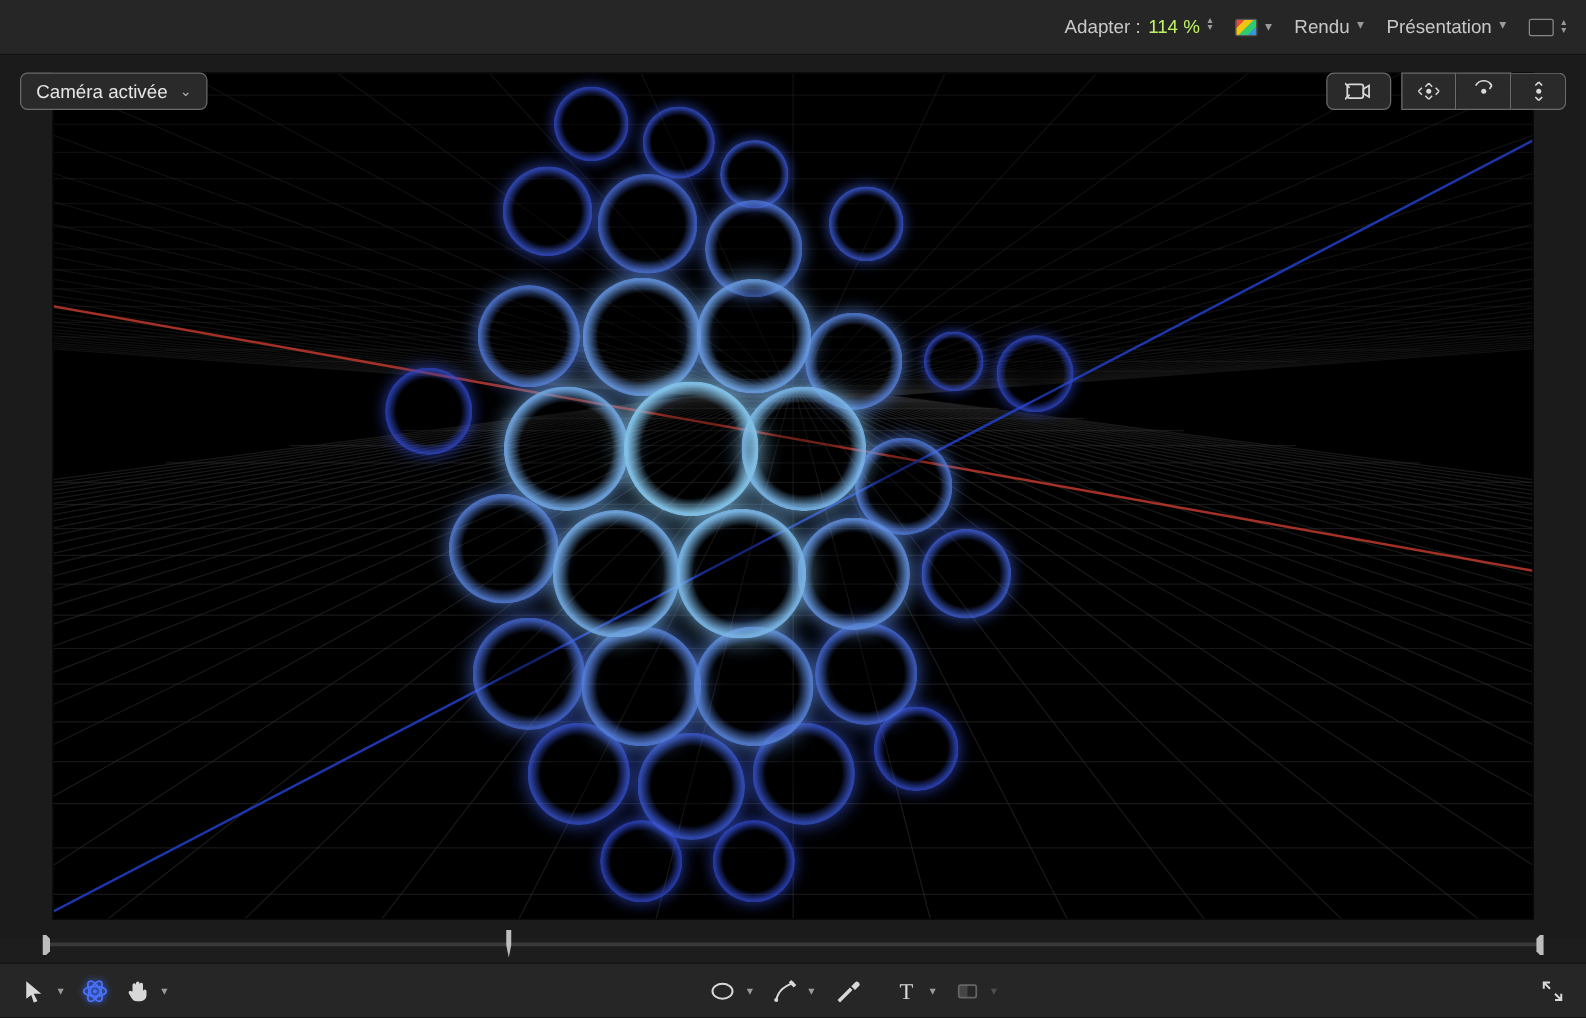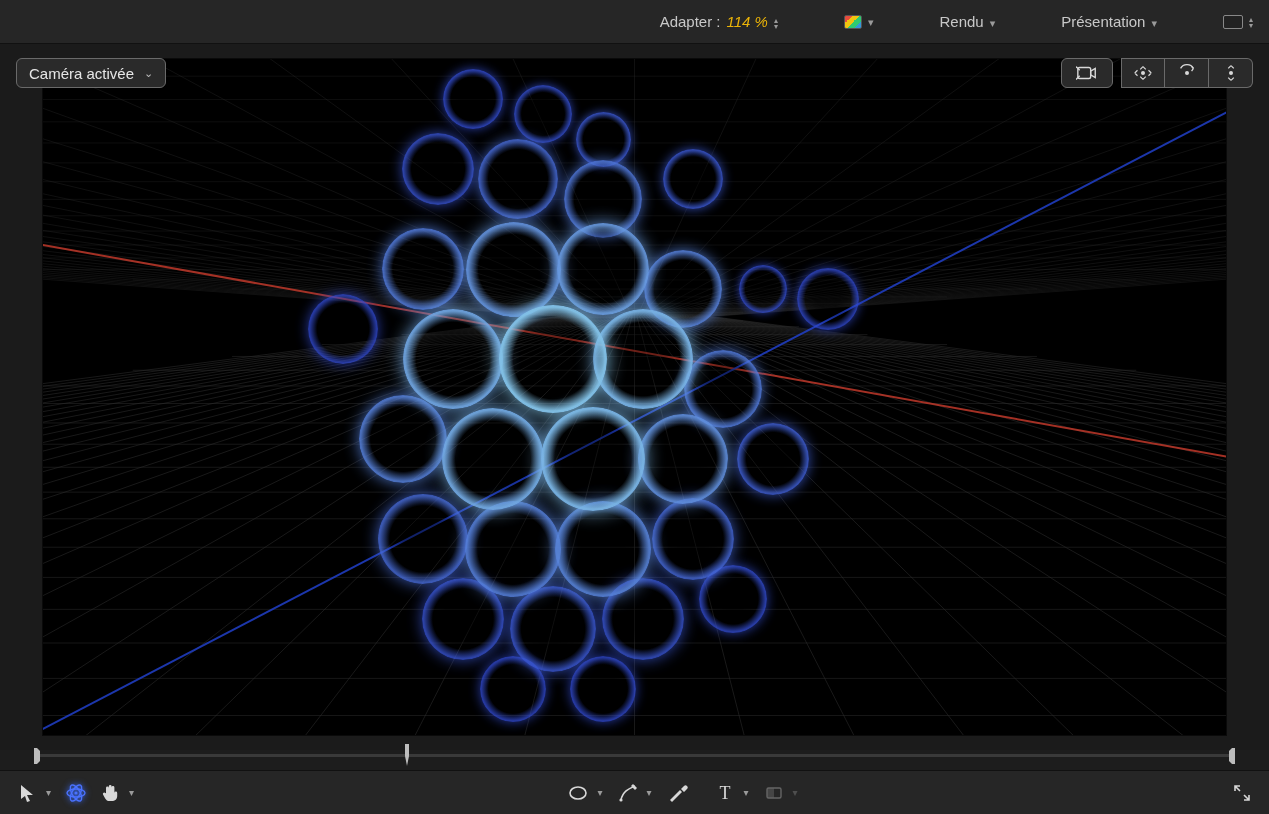--- a/index.html
+++ b/index.html
@@ -21,28 +21,27 @@
   align-items: center;
   justify-content: flex-end;
   padding: 0 16px;
   gap: 18px;
   background: #262626;
   border-bottom: 1px solid #111;
 }
 .topbar .spacer { flex: 1; }
 .topbar-item {
   display: flex;
-  align-items: flex-end;
+  align-items: flex-start;
   gap: 6px;
   color: #c8c8c8;
   cursor: pointer;
   font-size: 15px;
-  margin-left: 48px;
-}
-.topbar-item .dim { color: #eab308; font-style: italic; }
+}
+.topbar-item .dim { color: #bef264; }
 .topbar-item .chev { font-size: 11px; color: #9a9a9a; }
 .updown {
   display: inline-flex; flex-direction: column; line-height: 6px; font-size: 8px; color: #9a9a9a;
 }
 .color-swatch {
   width: 18px; height: 14px; border-radius: 2px;
   background: linear-gradient(135deg,#e74c3c 0 25%,#f1c40f 25% 50%,#2ecc71 50% 75%,#3498db 75% 100%);
   border: 1px solid #555;
 }
 .display-swatch {

